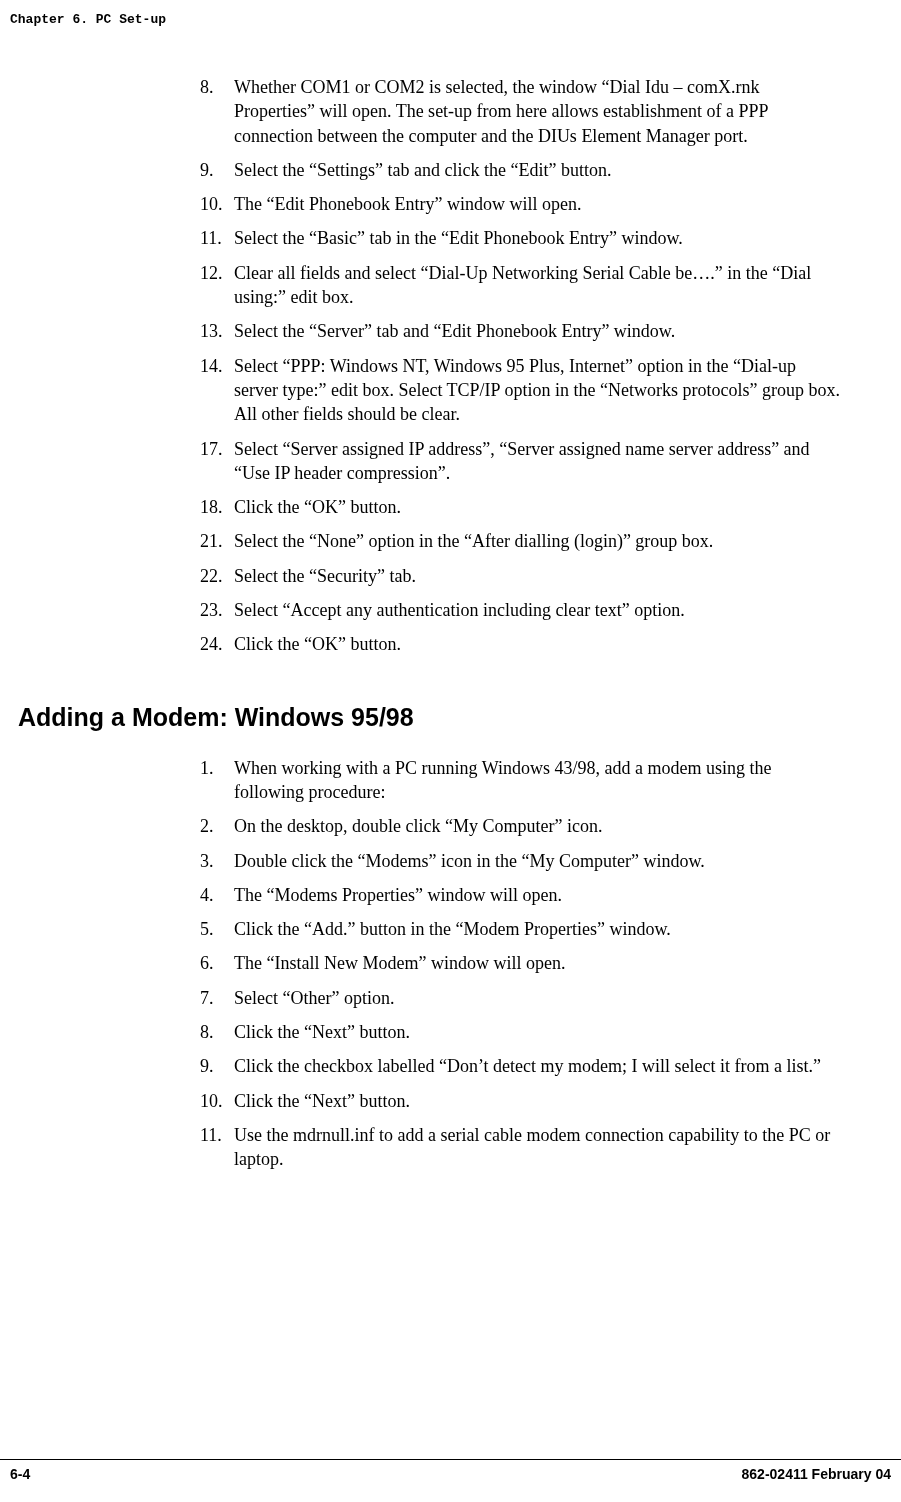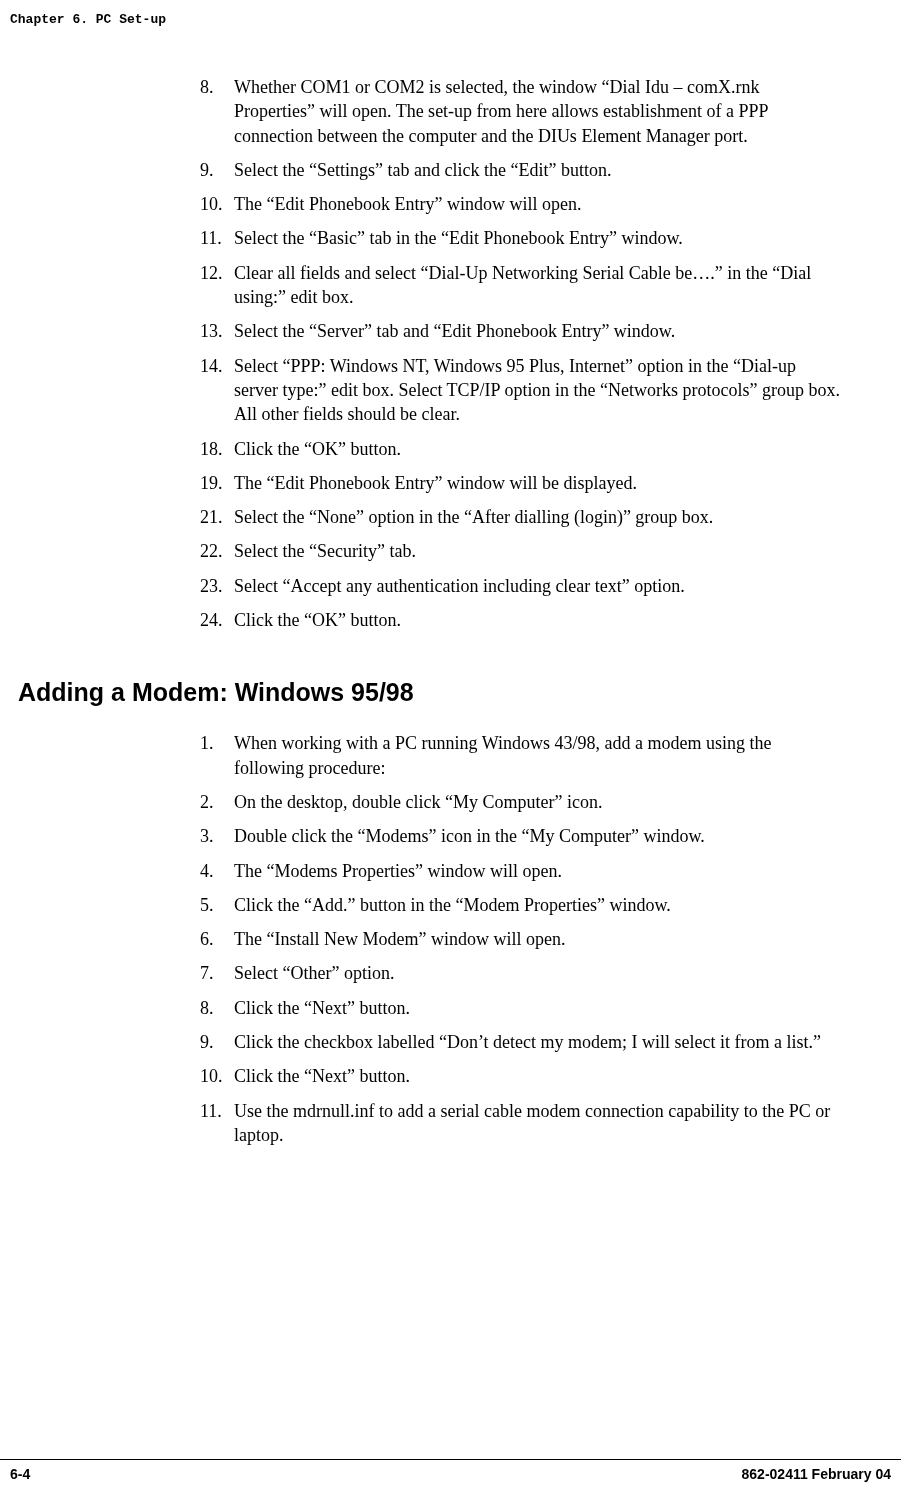--- a/index.html
+++ b/index.html
@@ -90,26 +90,26 @@
       </div>
     <div class="ol-item">
         <span class="ol-num">13.</span>
         <span class="ol-text">Select the “Server” tab and “Edit Phonebook Entry” window.</span>
       </div>
     <div class="ol-item">
         <span class="ol-num">14.</span>
         <span class="ol-text">Select “PPP: Windows NT, Windows 95 Plus, Internet” option in the “Dial-up server type:” edit box. Select TCP/IP option in the “Networks protocols” group box. All other fields should be clear.</span>
       </div>
     <div class="ol-item">
+        <span class="ol-num">17.</span>
+        <span class="ol-text">Select “Server assigned IP address”, “Server assigned name server address” and “Use IP header compression”.</span>
+      </div>
+    <div class="ol-item">
         <span class="ol-num">18.</span>
         <span class="ol-text">Click the “OK” button.</span>
-      </div>
-    <div class="ol-item">
-        <span class="ol-num">19.</span>
-        <span class="ol-text">The “Edit Phonebook Entry” window will be displayed.</span>
       </div>
     <div class="ol-item">
         <span class="ol-num">21.</span>
         <span class="ol-text">Select the “None” option in the “After dialling (login)” group box.</span>
       </div>
     <div class="ol-item">
         <span class="ol-num">22.</span>
         <span class="ol-text">Select the “Security” tab.</span>
       </div>
     <div class="ol-item">

